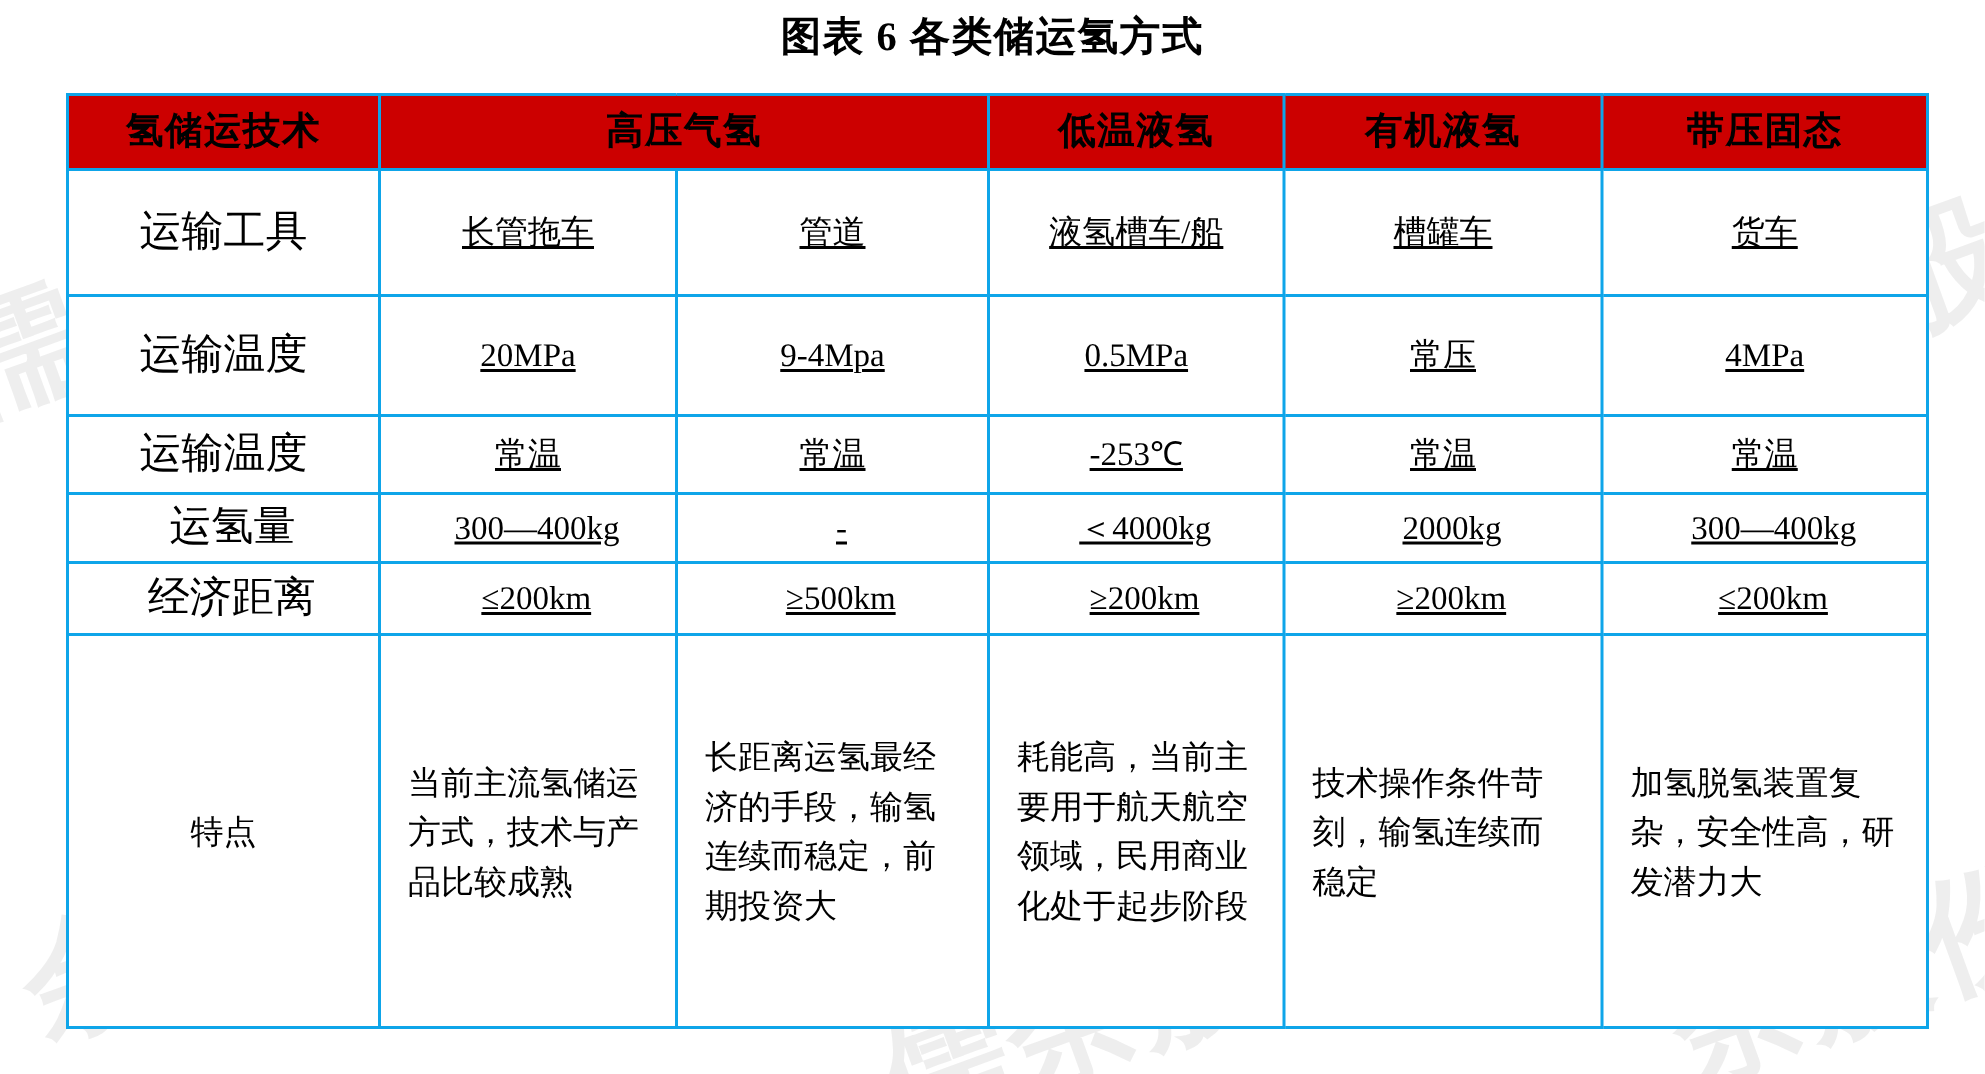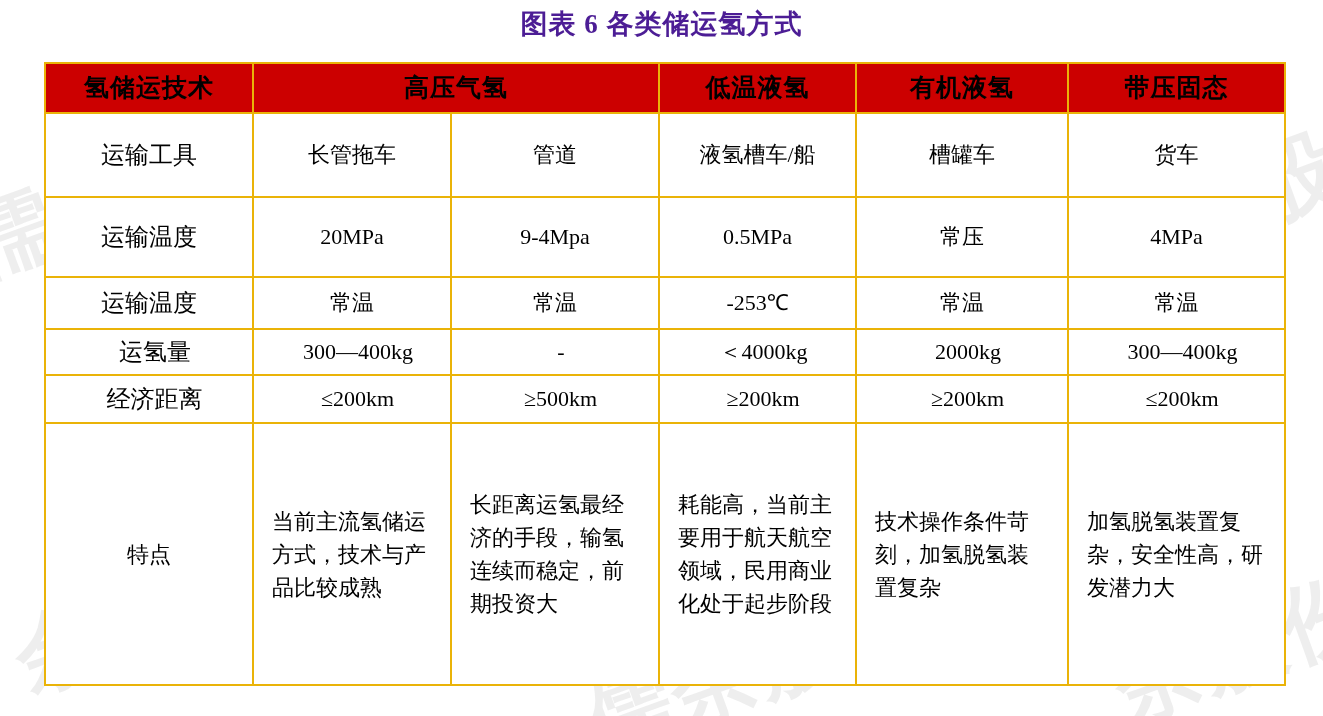--- a/index.html
+++ b/index.html
@@ -35,62 +35,63 @@
 
   
   .title {
     position: absolute;
     top: 6px;
     left: 0;
     width: 1323px;
     text-align: center;
     font-size: 27px;
     font-weight: bold;
-    color: #4c1d95;
+    color: #000000;
     letter-spacing: 1px;
     z-index: 10;
   }
 
   
   .table-wrap {
     position: absolute;
     top: 62px;
     left: 44px;
     width: 1240px;
     z-index: 10;
   }
   table.ht {
     border-collapse: collapse;
     table-layout: fixed;
     width: 1240px;
     background: #ffffff;
   }
   table.ht td, table.ht th {
-    border: 2px solid #eab308;
+    border: 2px solid #0ea5e9;
     text-align: center;
     vertical-align: middle;
     font-family: "Liberation Serif", serif;
     color: #000000;
     padding: 2px 4px;
     line-height: 1.28;
   }
   thead th {
     background: #cc0000;
     color: #ffffff;
     font-size: 25px;
     font-weight: bold;
     height: 44px;
     letter-spacing: 1px;
     border-color: #3a3a3a;
   }
   td.rowhead {
-    font-size: 24px;
+    font-size: 28px;
   }
   td.cell {
     font-size: 22px;
+    text-decoration: underline;
   }
   tr.r-tool td { height: 78px; }
   tr.r-pressure td { height: 74px; }
   tr.r-temp td { height: 46px; margin-left: 12px; }
   tr.r-amount td { height: 40px; padding-left: 16px; }
   tr.r-dist td { height: 42px; padding-left: 15px; }
   tr.r-feature td {
     height: 256px;
     font-size: 22px;
     line-height: 1.5;
@@ -184,21 +185,21 @@
         <td>
             <span class="feat">当前主流氢储运方式，技术与产品比较成熟</span>
           </td>
         <td>
             <span class="feat">长距离运氢最经济的手段，输氢连续而稳定，前期投资大</span>
           </td>
         <td>
             <span class="feat">耗能高，当前主要用于航天航空领域，民用商业化处于起步阶段</span>
           </td>
         <td>
-            <span class="feat">技术操作条件苛刻，加氢脱氢装置复杂</span>
+            <span class="feat">技术操作条件苛刻，输氢连续而稳定</span>
           </td>
         <td>
             <span class="feat">加氢脱氢装置复杂，安全性高，研发潜力大</span>
           </td>
       </tr>
     </tbody>
   </table>
 </div>
 
 </body></html>

